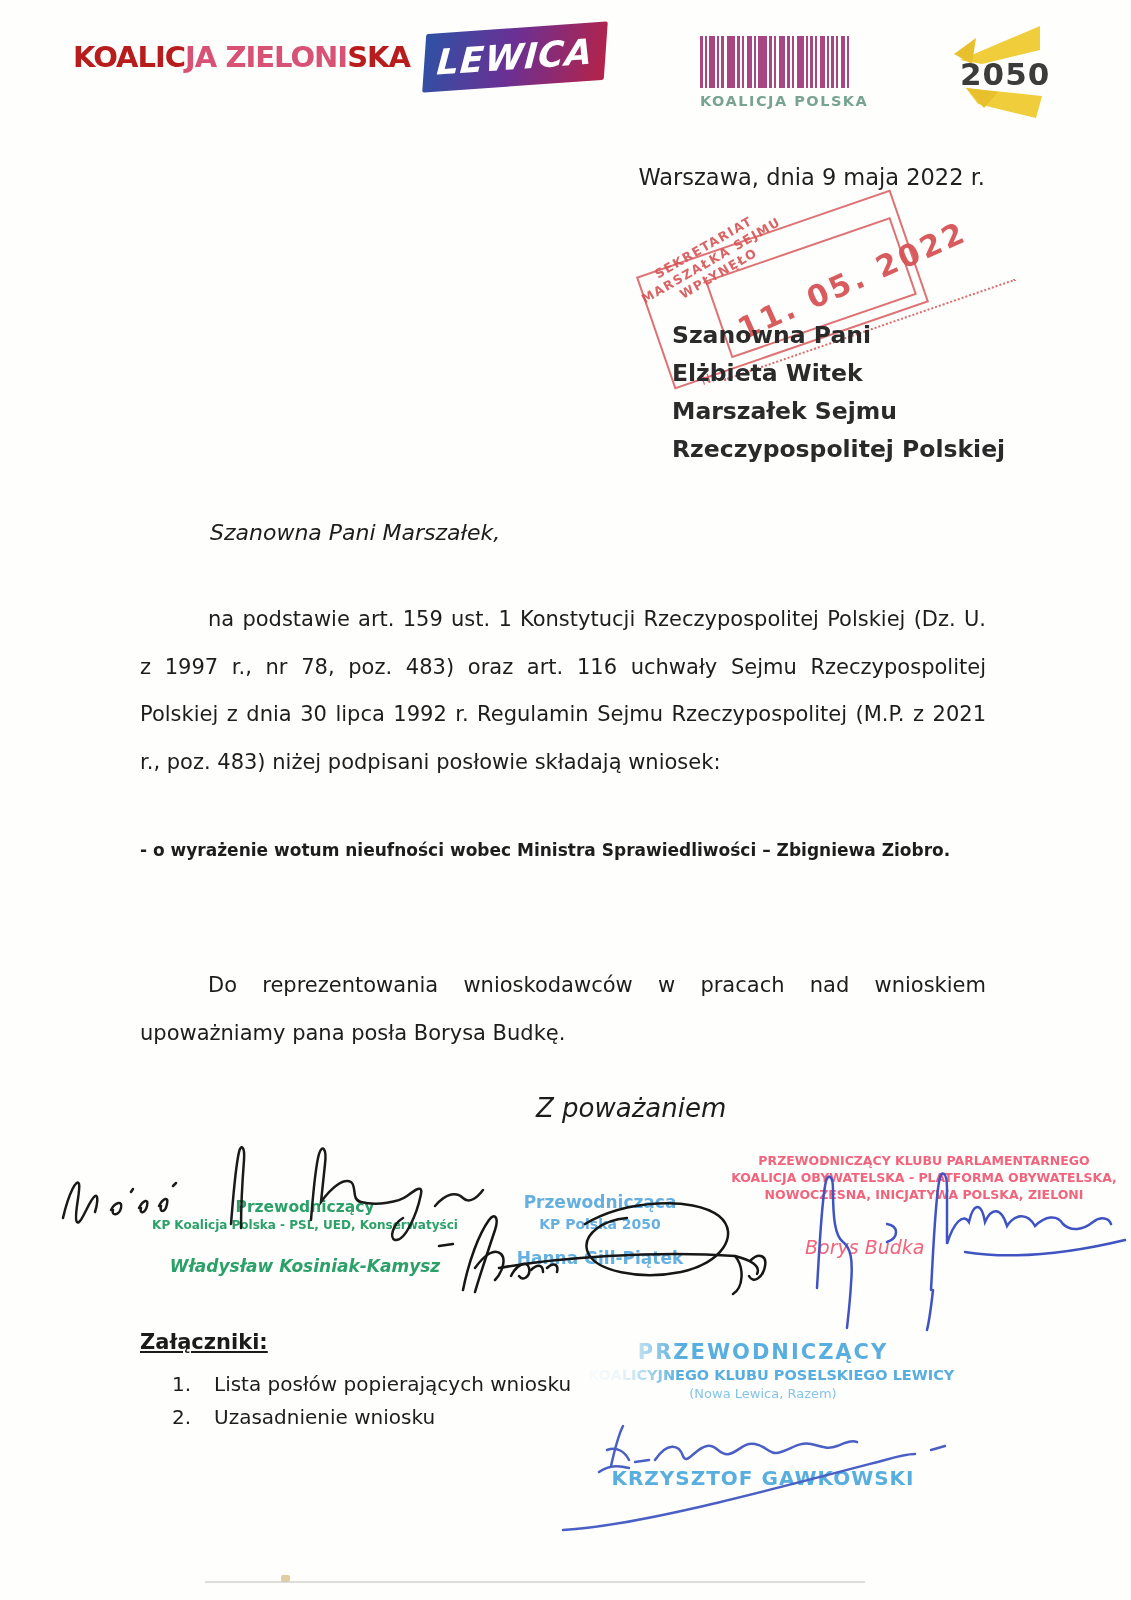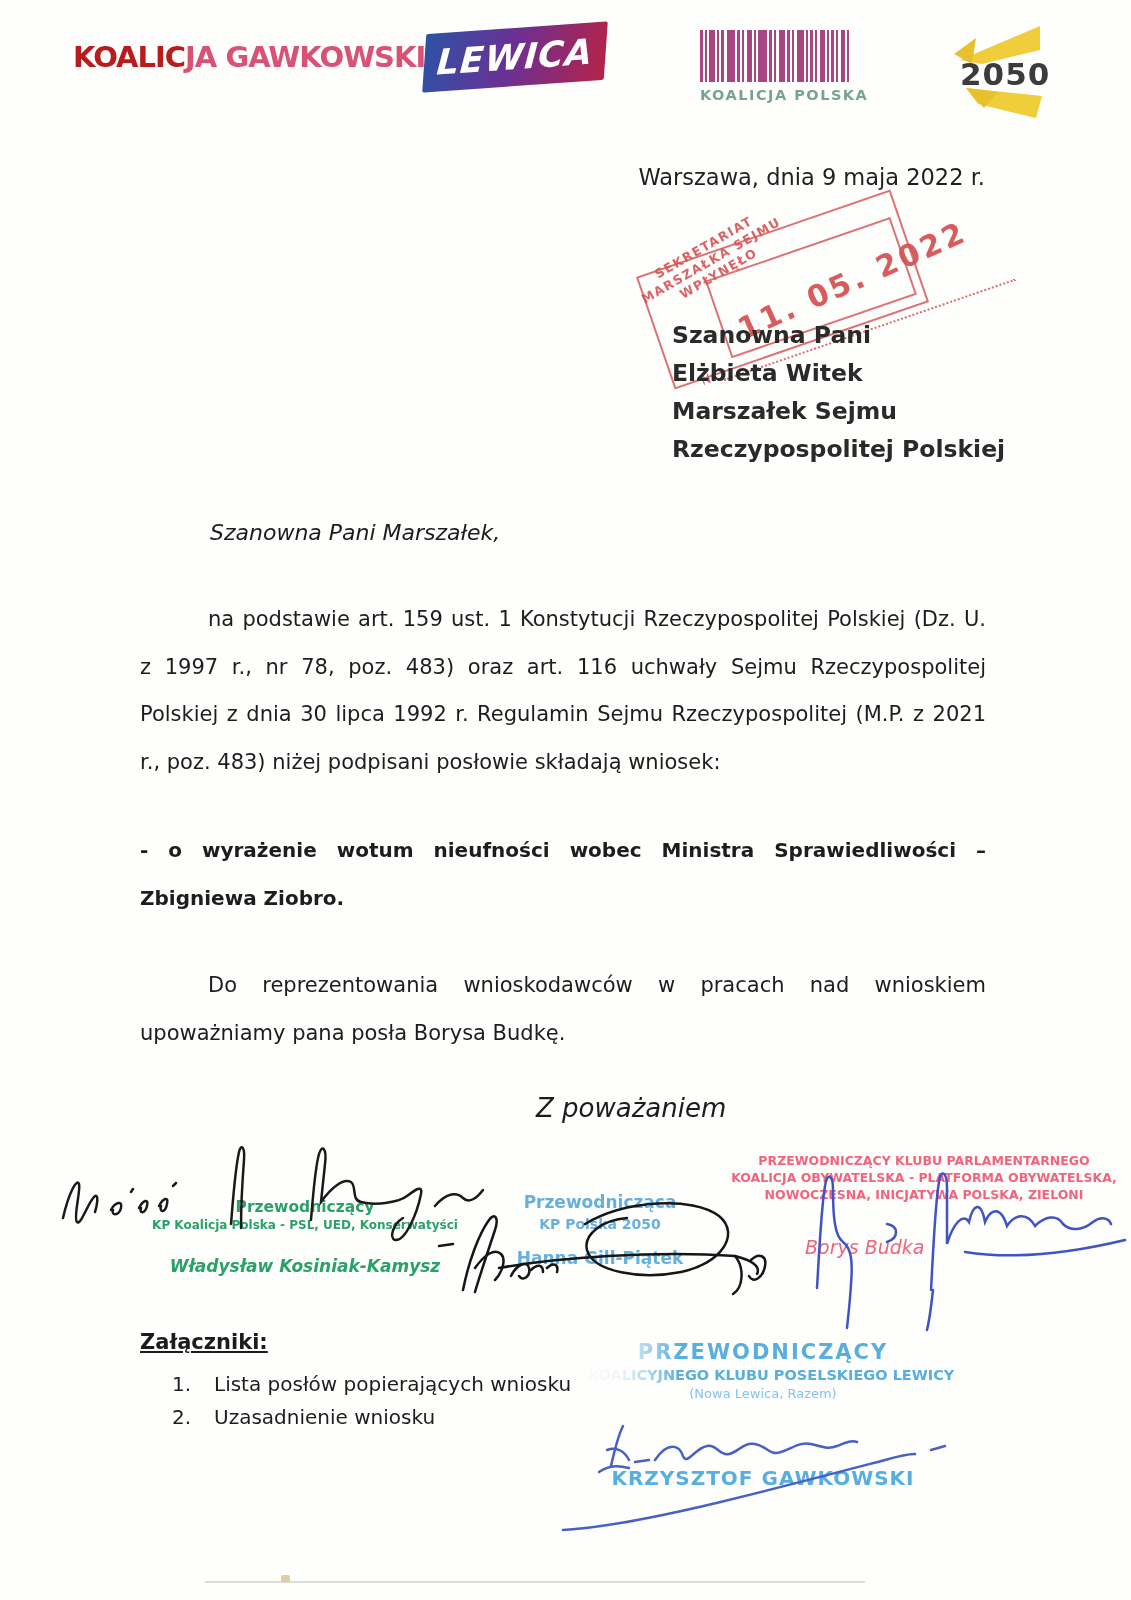--- a/index.html
+++ b/index.html
@@ -11,21 +11,21 @@
   .ko-logo{left:73px;top:40px;font-weight:bold;font-size:29px;letter-spacing:-1px;white-space:nowrap;}
   .ko-teal{color:#b91c1c;}
   .ko-pink{color:#d85276;}
 
   .lewica-wrap{left:424px;top:28px;width:182px;height:58px;transform:rotate(-4deg);}
   .lewica-band{width:100%;height:100%;transform:skewX(-8deg);
      background:linear-gradient(100deg,#2d52a5 0%,#6b3094 48%,#b52348 100%);
      display:flex;align-items:center;justify-content:center;border-radius:2px;}
   .lewica-text{color:#fff;font-weight:bold;font-style:italic;font-size:35px;letter-spacing:1px;}
 
-  .kp-wrap{left:700px;top:30px;width:160px;text-align:left;}
+  .kp-wrap{left:700px;top:36px;width:160px;text-align:left;}
   .kp-text{color:#78a390;font-weight:bold;font-size:14.5px;letter-spacing:1.5px;margin-top:2px;white-space:nowrap;}
 
   .h2050-wrap{left:950px;top:22px;width:96px;height:98px;}
   .h2050-text{position:absolute;left:10px;top:34px;width:86px;text-align:center;
       font-size:31px;font-weight:bold;color:#3c3c3c;letter-spacing:1px;}
 
   
   .date-line{right:146px;top:164px;font-size:22.5px;color:#1f1f1f;}
 
   
@@ -41,21 +41,21 @@
       color:rgba(214,82,84,.9);font-size:13px;}
   .stamp-dots{flex:1;border-bottom:2.5px dotted rgba(214,82,84,.85);margin-left:4px;height:12px;}
 
   
   .addressee{left:672px;top:316px;font-weight:bold;font-size:23.5px;line-height:38px;color:#2a2a2a;}
 
   
   .salutation{left:210px;top:520px;font-size:22px;font-style:italic;color:#1c1c1c;}
   .para{left:140px;width:846px;font-size:21px;line-height:47.5px;text-align:justify;color:#1d1d1d;}
   .para1{top:596px;text-indent:68px;}
-  .motion{top:826px;font-weight:bold;font-size:20px;line-height:48px;}
+  .motion{top:826px;font-weight:bold;font-size:17px;line-height:48px;}
   .para2{top:962px;text-indent:68px;}
   .closing{left:536px;top:1093px;font-size:26px;font-style:italic;color:#1c1c1c;}
 
   
   .sig-green{left:150px;top:1198px;width:310px;text-align:center;color:#2ba169;font-weight:bold;}
   .sig-green .t1{font-size:15.5px;}
   .sig-green .t2{font-size:12px;margin-top:2px;white-space:nowrap;}
   .sig-green-name{left:150px;top:1256px;width:310px;text-align:center;color:#2ba169;
       font-weight:bold;font-style:italic;font-size:17px;}
   .sig-blue-block{left:470px;top:1192px;width:260px;text-align:center;color:#66b0e0;font-weight:600;}
@@ -86,21 +86,21 @@
   .bottom-speck{left:281px;top:1575px;width:9px;height:7px;background:#d9c089;border-radius:2px;opacity:.8;}
 
   svg{display:block;overflow:visible;}
 </style>
 </head>
 <body>
 
 <div class="page">
 
   <div class="abs ko-logo">
-    <span class="ko-teal">KOALIC</span><span class="ko-pink">JA GAWKOWSKI</span><span class="ko-teal">SKA</span>
+    <span class="ko-teal">KOALIC</span><span class="ko-pink">JA ZIELONI</span><span class="ko-teal">SKA</span>
   </div>
 
   <div class="abs lewica-wrap">
     <div class="lewica-band">
       <span class="lewica-text">LEWICA</span>
     </div>
   </div>
 
   <div class="abs kp-wrap">
     <svg width="152" height="55" viewBox="0 0 152 55">

